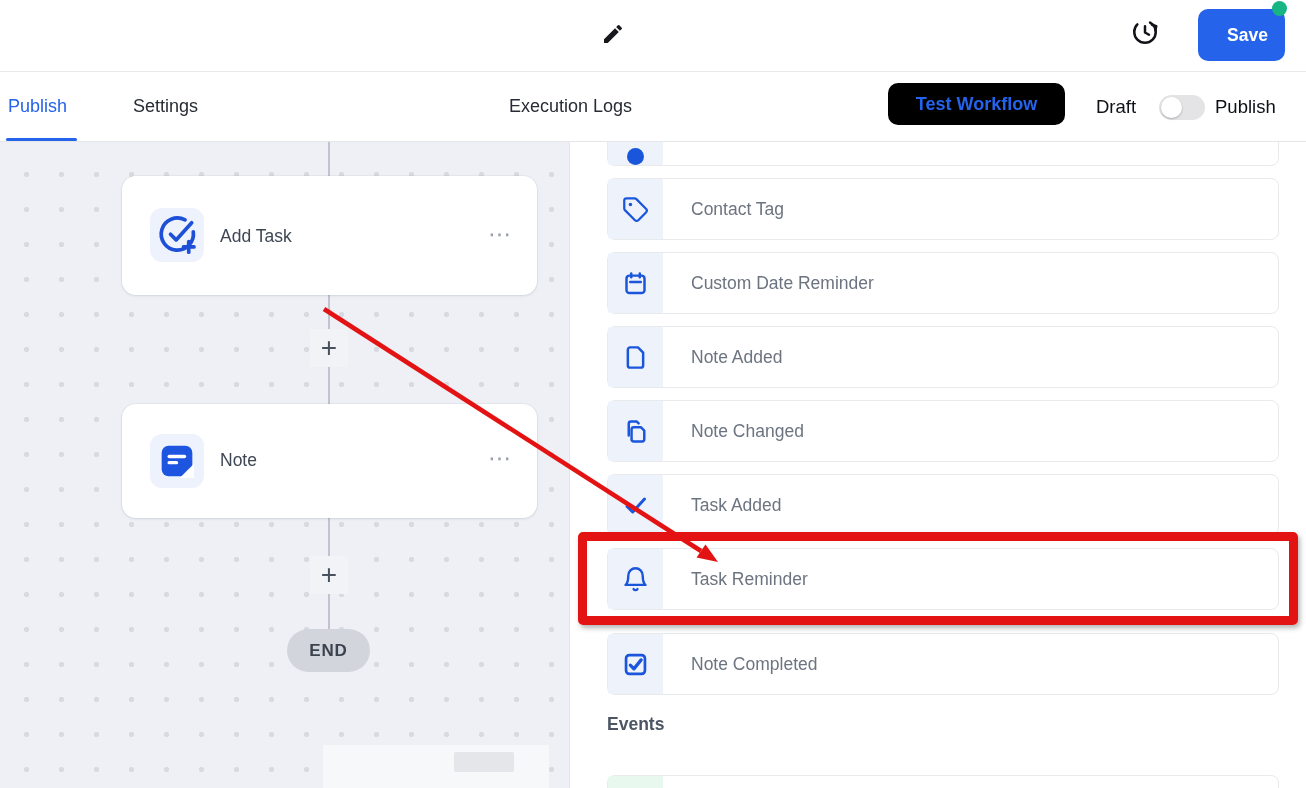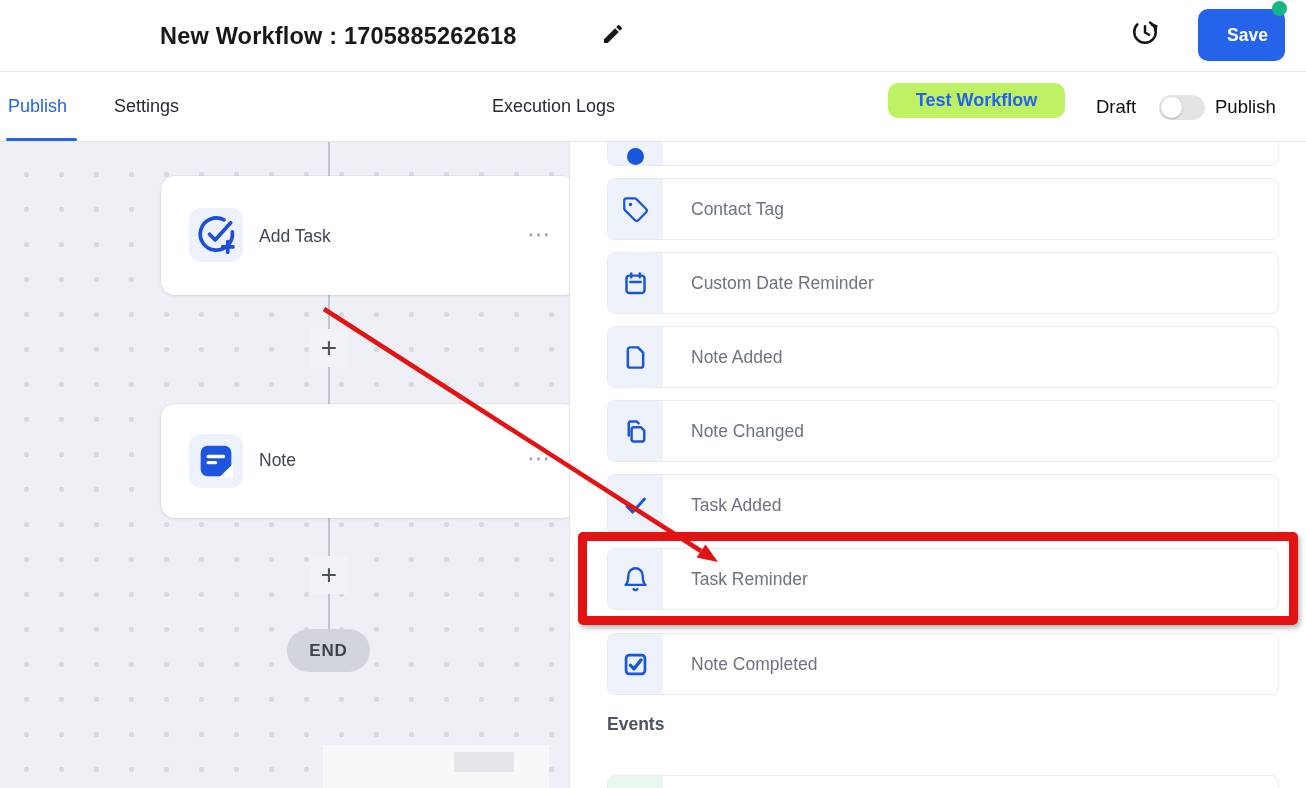--- a/index.html
+++ b/index.html
@@ -21,41 +21,41 @@
               border-radius:50%; background:#17b583; z-index:4; }
 
   
   .tabbar { position:absolute; left:0; top:72px; width:1306px; height:70px; background:#fff;
             border-bottom:1px solid #e4e6ea; z-index:3; }
   .tab { position:absolute; top:0; height:69px; line-height:69px; font-size:18px;
          color:#272c34; font-weight:500; cursor:pointer; white-space:nowrap; }
   .tab.active { color:#2563eb; }
   .tab-underline { position:absolute; left:6px; bottom:0; width:71px; height:3px;
                    background:#2563eb; border-radius:2px; }
-  .test-btn { position:absolute; left:888px; top:11px; width:177px; height:35px;
-              background:#bef264; border:none; border-radius:10px; color:#2563eb;
+  .test-btn { position:absolute; left:888px; top:11px; width:177px; height:42px;
+              background:#000000; border:none; border-radius:10px; color:#2563eb;
               font-size:18px; font-weight:700; font-family:inherit; cursor:pointer; }
   .draft-lbl { position:absolute; left:1096px; top:0; height:69px; line-height:69px;
                font-size:18.5px; color:#0e1116; font-weight:500; }
   .toggle { position:absolute; left:1159px; top:23px; width:46px; height:25px;
             background:#e4e4e6; border-radius:13px; cursor:pointer; }
   .knob { position:absolute; left:2px; top:2px; width:21px; height:21px; background:#fff;
           border-radius:50%; box-shadow:0 1px 2px rgba(0,0,0,.25); }
   .publish-lbl { position:absolute; left:1215px; top:0; height:69px; line-height:69px;
                  font-size:18.5px; color:#0e1116; font-weight:500;text-align:right; }
 
   
   .canvas { position:absolute; left:0; top:142px; width:570px; height:646px;
             background:#eef0f5; border-right:1px solid #e3e5ea; overflow:hidden;
             background-image:radial-gradient(#d7dae1 2.6px, transparent 2.9px);
             background-size:35px 35px; background-position:9px 15px; }
   .connector { position:absolute; left:328px; top:0; width:2px; height:492px; background:#bfc4cf; }
   .node-card { position:absolute; left:122px; width:415px; background:#fff; border-radius:14px;
                box-shadow:0 1px 3px rgba(30,40,70,.10), 0 0 0 1px rgba(30,40,70,.04);
-               cursor:pointer;margin-left:39px; }
+               cursor:pointer; }
   .node-card .tile { position:absolute; left:28px; width:54px; height:54px; border-radius:12px;
                      background:#edf2fd; display:flex; align-items:center; justify-content:center; }
   .node-label { position:absolute; left:98px; font-size:17.5px; color:#3f4754; }
   .node-menu { position:absolute; right:24px; font-size:23px; color:#9aa1ab; letter-spacing:2px;
                cursor:pointer; line-height:20px; }
   .plus-wrap { position:absolute; width:38px; height:38px; background:#f2f3f7;
                display:flex; align-items:center; justify-content:center; cursor:pointer; }
   .plus-txt { font-size:28px; color:#49515e; font-weight:400; line-height:1; }
   .end-pill { position:absolute; left:287px; top:487px; width:83px; height:43px;
               background:#d2d5db; border-radius:22px; color:#3c434e; font-size:17px;
@@ -88,41 +88,40 @@
   .arrow-svg { position:absolute; left:0; top:0; width:1306px; height:788px; z-index:6;
                pointer-events:none; }
   svg.ic { display:block; }
 </style>
 </head>
 <body>
 
 <div class="page">
 
   <div class="header">
-    <div class="wf-title">New Workflow : 1705885262618</div>
     <span class="edit-ic">
       <svg class="ic" width="24" height="24" viewBox="0 0 24 24">
         <path fill="#16181d" d="M3 17.25V21h3.75L17.81 9.94l-3.75-3.75L3 17.25zM20.71 7.04a1 1 0 0 0 0-1.41l-2.34-2.34a1 1 0 0 0-1.41 0l-1.83 1.83 3.75 3.75 1.83-1.83z"></path>
       </svg>
     </span>
     <span class="hist-ic">
       <svg class="ic" width="30" height="30" viewBox="0 0 24 24" fill="none" stroke="#111318" stroke-width="2" stroke-linecap="round" stroke-linejoin="round">
         <circle cx="12" cy="12" r="8.6" stroke-dasharray="43 11" stroke-dashoffset="9.5"></circle>
         <path d="M12 7.4v5l3.2 1.8"></path>
         <path d="M17.6 6.2l3.4 1.1-.8 3.4" fill="none"></path>
       </svg>
     </span>
     <button class="save-btn">Save</button>
     <div class="save-dot"></div>
   </div>
 
   <div class="tabbar">
     <div class="tab active" style="left:8px">Publish</div>
-    <div class="tab" style="left:114px">Settings</div>
-    <div class="tab" style="left:492px">Execution Logs</div>
+    <div class="tab" style="left:133px">Settings</div>
+    <div class="tab" style="left:509px">Execution Logs</div>
     <div class="tab-underline"></div>
     <button class="test-btn">Test Workflow</button>
     <div class="draft-lbl">Draft</div>
     <div class="toggle">
       <div class="knob"></div>
     </div>
     <div class="publish-lbl">Publish</div>
   </div>
 
   <div class="canvas">

